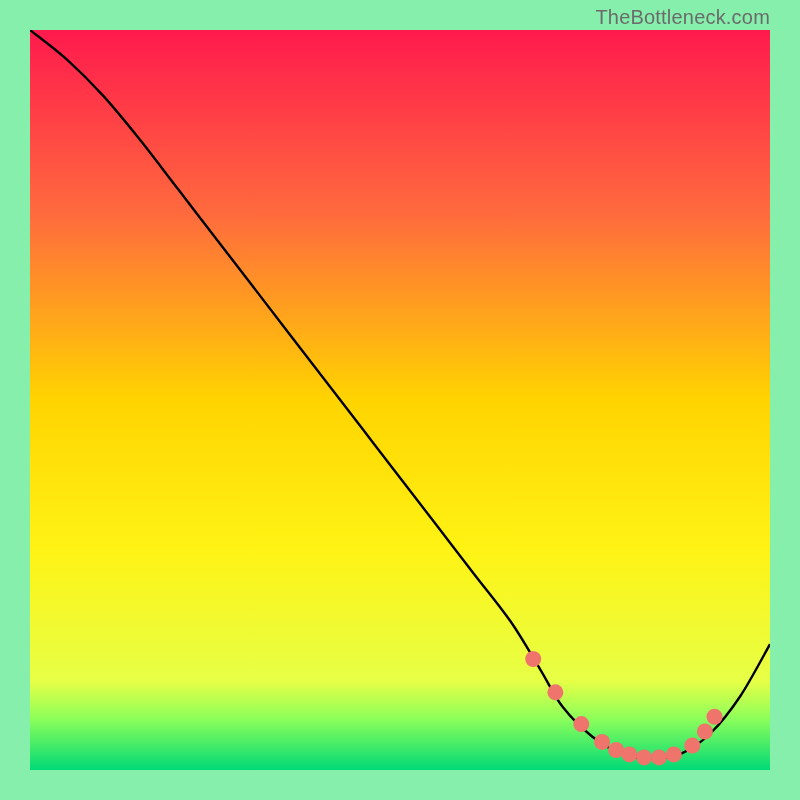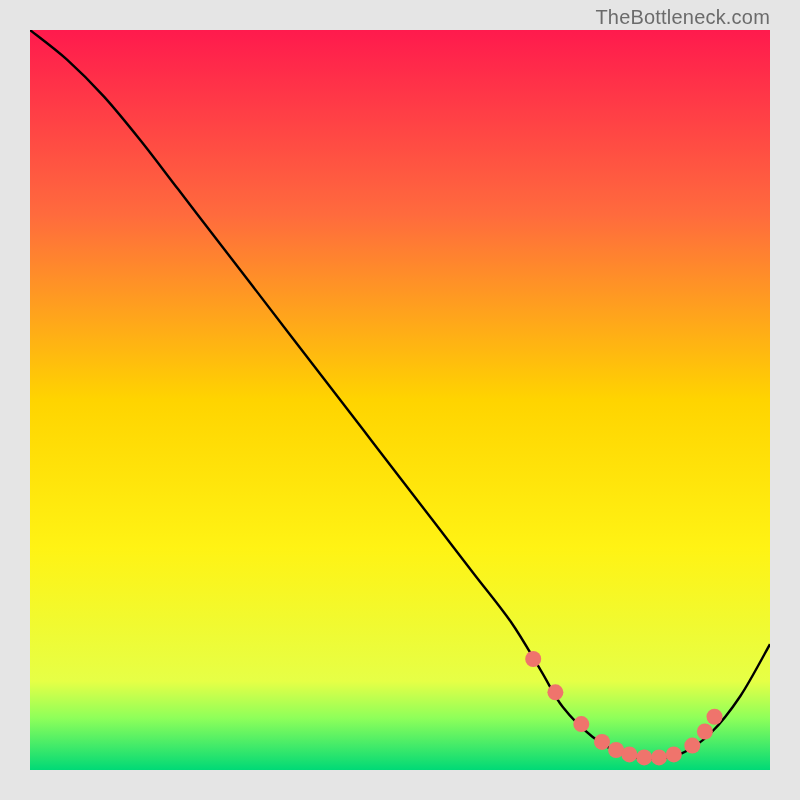--- a/index.html
+++ b/index.html
@@ -10,21 +10,21 @@
     background: #000;
     font-family: Arial, Helvetica, sans-serif;
     overflow: hidden;
   }
   .frame {
     position: absolute;
     top: 0;
     left: 0;
     width: 800px;
     height: 800px;
-    background: #e5e5e5;
+    background: #86efac;
   }
   .plot-area {
     position: absolute;
     left: 30px;
     top: 30px;
     width: 740px;
     height: 740px;
     overflow: hidden;
   }
   .attribution {

